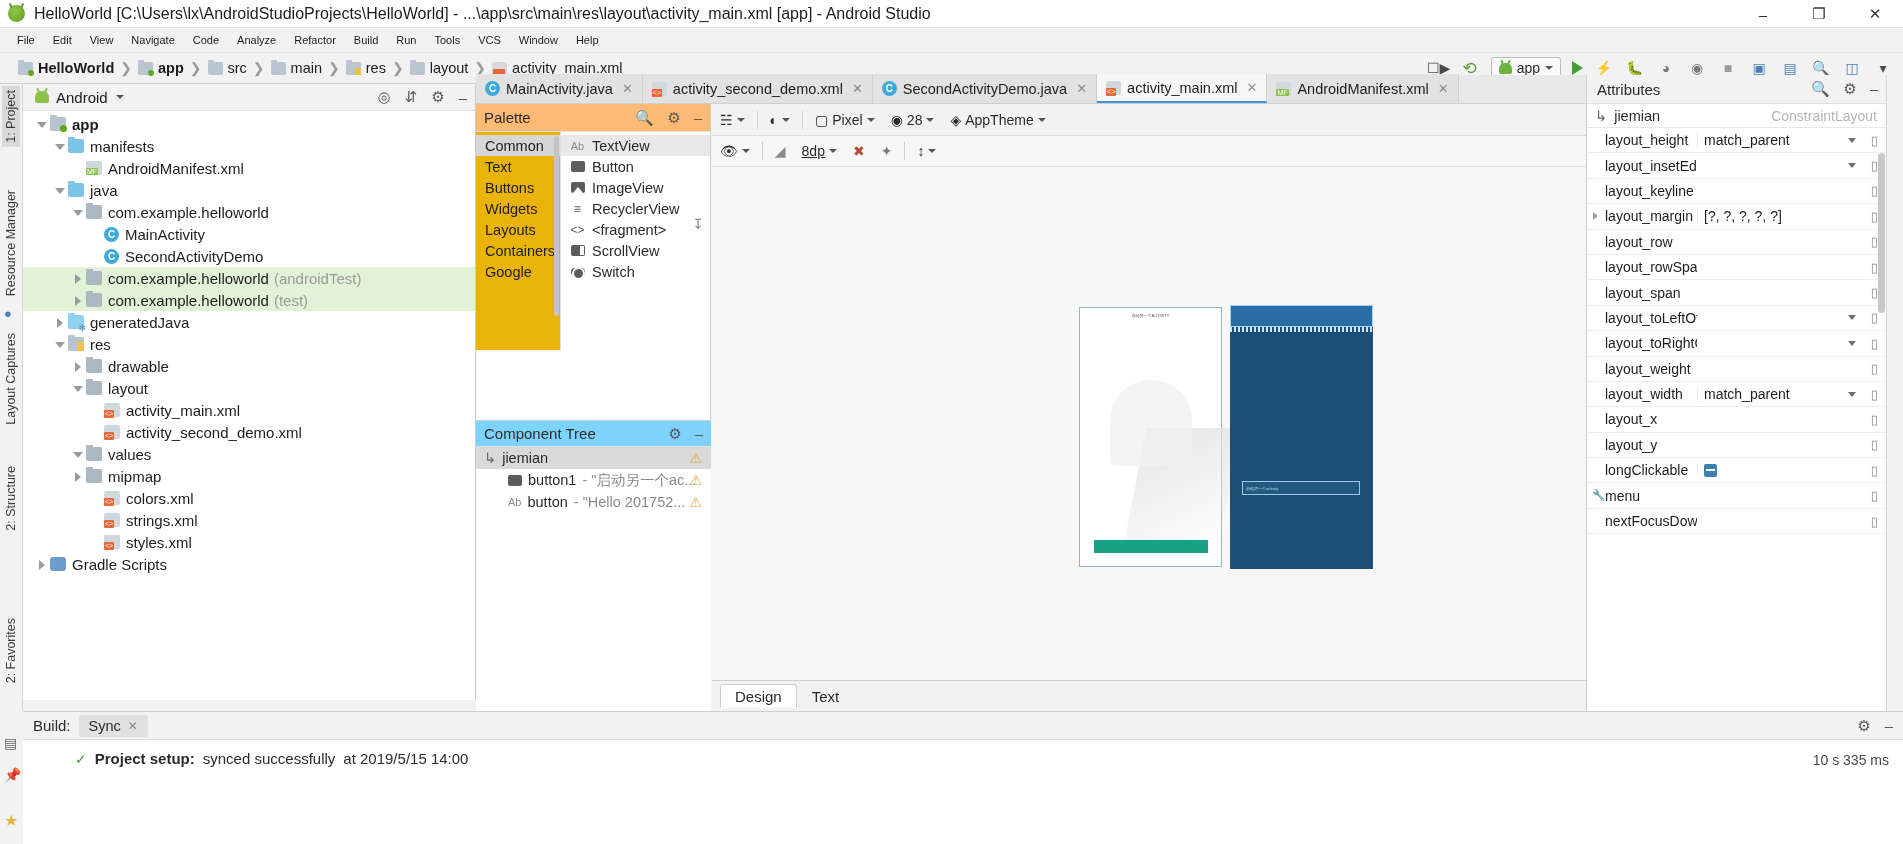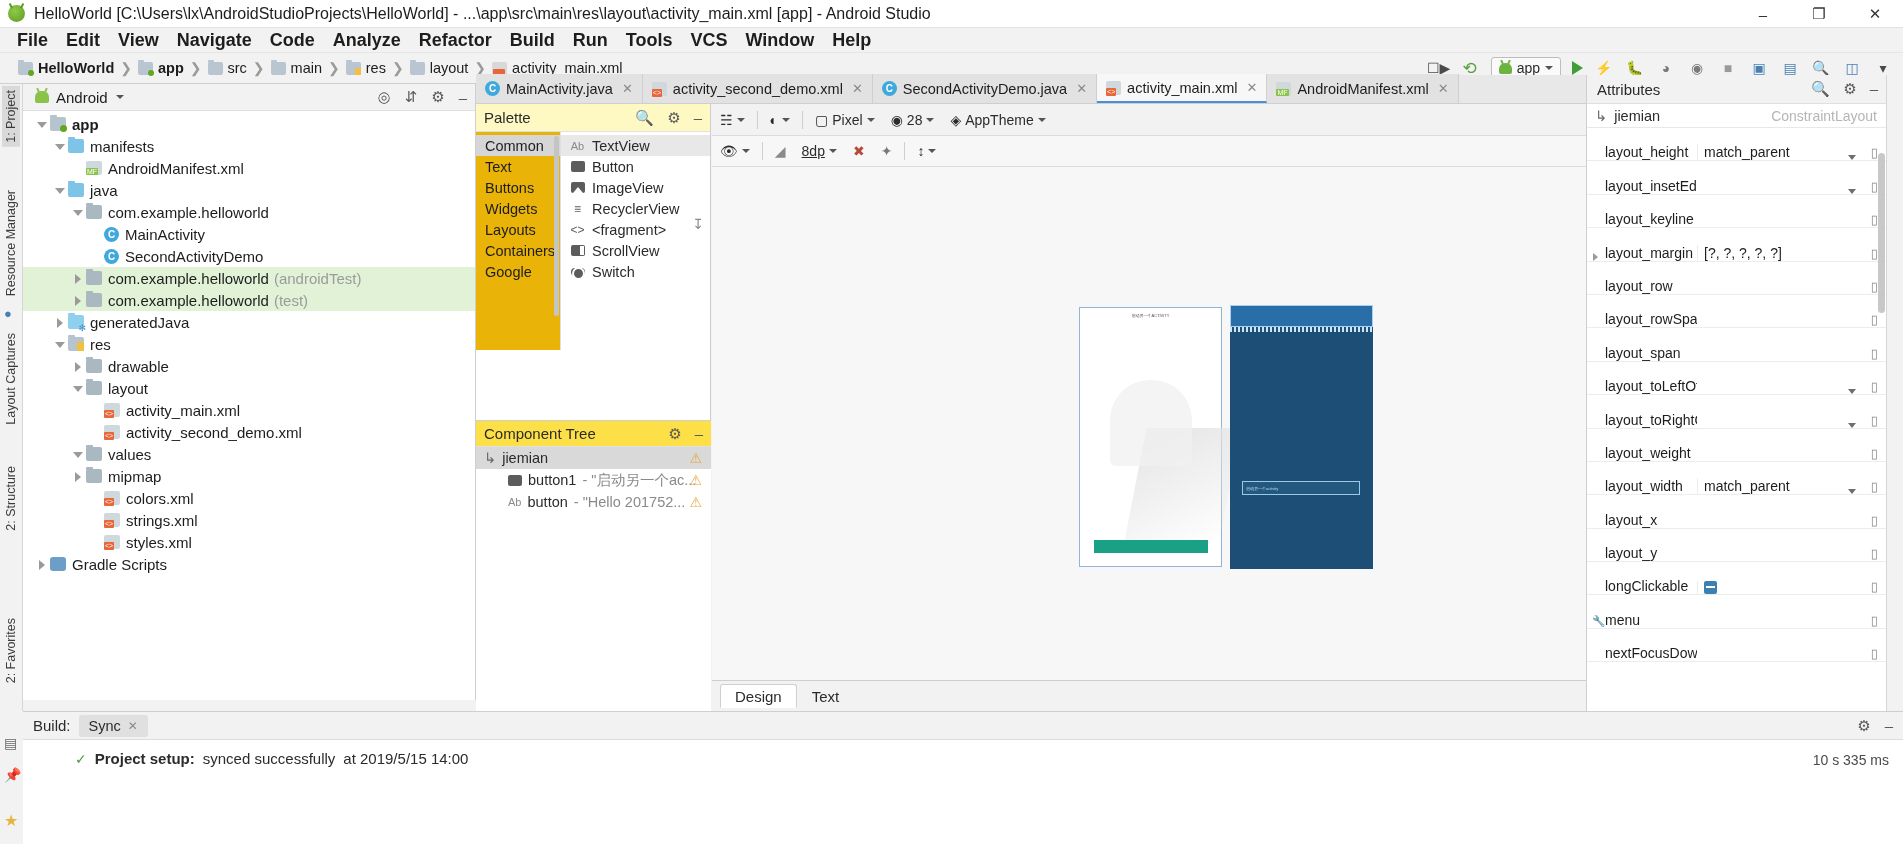--- a/index.html
+++ b/index.html
@@ -36,21 +36,21 @@
   .win-btns { position:absolute; right:0; top:0; height:28px; display:flex; }
   .win-btn { width: 56px; height: 28px; display:flex; align-items:center; justify-content:center;
              font-size: 15px; color:#333; }
 
   
   .menubar {
     height: 25px; display:flex; align-items:center; gap: 0px;
     background: #f2f2f2; padding-left: 8px; position: relative;
     border-bottom: 1px solid #e6e6e6;
   }
-  .menu-item { padding: 0 9px; font-size: 18px; color:#1d1d1d; line-height: 25px; cursor: default; font-weight: bold; }
+  .menu-item { padding: 0 9px; font-size: 11px; color:#1d1d1d; line-height: 25px; cursor: default; }
 
   
   .toolbar {
     height: 31px; display:flex; align-items:center;
     background:#f2f2f2; border-bottom:1px solid #cfcfcf;
     padding-left: 18px; position: relative;
   }
   .crumb { display:flex; align-items:center; font-size: 14.5px; color:#1d1d1d; }
   .crumb .sep { color:#9a9a9a; margin: 0 6px; font-size: 14px; }
   .crumb .ic { width:15px; height:13px; margin-right:5px; border-radius:2px; flex:none; }
@@ -144,21 +144,21 @@
   .tab .ti { width:15px;height:14px;flex:none;position:relative;border-radius:2px; }
 
   
   .dsbar1 { height:32px; display:flex; align-items:center; background:#f2f2f2; border-bottom:1px solid #dcdcdc; position:relative; }
   .dsbar2 { height:31px; display:flex; align-items:center; background:#f7f7f7; border-bottom:1px solid #dcdcdc; }
   .ds-btn { display:flex; align-items:center; gap:4px; padding:0 8px; height:26px; font-size:14px; color:#2b2b2b; cursor:default; }
   .vsep { width:1px; height:18px; background:#d0d0d0; margin:0 4px; }
 
   
   .palette { position:absolute; left:0; top:29px; width:235px; bottom:0; background:#fff; border-right:1px solid #cfcfcf; }
-  .pal-head { height:28px; display:flex; align-items:center; padding-left:8px; background:#fef9c3;
+  .pal-head { height:28px; display:flex; align-items:center; padding-left:8px; background:#fdba74;
               border-bottom:1px solid #e0e0e0; position:relative; font-size:15px; }
   .pal-head .acts { position:absolute; right:8px; display:flex; gap:13px; color:#5a5a5a; }
   .pal-body { display:flex; height:218px; }
   .pal-cats { width:85px; border-right:1px solid #e0e0e0; padding-top:3px; background:#eab308; }
   .pal-cat { height:21px; display:flex; align-items:center; padding-left:9px; font-size:14.5px; color:#1d1d1d; cursor:default; }
   .pal-cat.sel { background:#d6d6d6; }
   .pal-items { flex:1; padding-top:3px; position:relative; background:#fff; }
   .pal-item { height:21px; display:flex; align-items:center; gap:7px; padding-left:9px; font-size:14.5px; cursor:default; }
   .pal-item.sel { background:#e8e8e8; }
   .pi { width:15px; height:13px; flex:none; display:flex; align-items:center; justify-content:center; color:#5c5c5c; font-size:12px; }
@@ -167,21 +167,21 @@
   .pi-img::after{content:"";position:absolute;left:2px;bottom:0;border-left:5px solid transparent;border-right:5px solid transparent;border-bottom:6px solid #fff;}
   .pi-scroll{width:14px;height:11px;background:#5c5c5c;border-radius:2px;position:relative;}
   .pi-scroll::after{content:"";position:absolute;right:1px;top:1px;width:4px;height:9px;background:#fff;}
   .pi-switch{width:14px;height:8px;background:#5c5c5c;border-radius:5px;position:relative;}
   .pi-switch::after{content:"";position:absolute;right:0px;top:-1px;width:9px;height:9px;border-radius:50%;background:#5c5c5c;border:2px solid #fff;}
   .pal-scroll { position:absolute; left:-7px; top:4px; width:5px; height:180px; background:#c4c4c4; border-radius:3px; }
   .pal-dl { position:absolute; right:6px; top:84px; color:#8a8a8a; font-size:14px; }
 
   
   .comptree { position:absolute; left:0; bottom:0; width:235px; top:345px; background:#fff; }
-  .ct-head { height:27px; display:flex; align-items:center; padding-left:8px; background:#fde047;
+  .ct-head { height:27px; display:flex; align-items:center; padding-left:8px; background:#7dd3fc;
              border-top:1px solid #cfcfcf; border-bottom:1px solid #e0e0e0; font-size:15px; position:relative; }
   .ct-head .acts { position:absolute; right:8px; display:flex; gap:13px; color:#5a5a5a; }
   .ct-row { height:22px; display:flex; align-items:center; gap:6px; padding-left:8px; font-size:14.5px; position:relative; }
   .ct-row.sel { background:#d9d9d9; }
   .warn { position:absolute; right:9px; color:#e8a33d; font-size:14px; }
   .ct-ind { width:18px; flex:none; }
   .ct-dim { color:#8a8a8a; }
 
   
   .canvas { position:absolute; left:236px; top:92px; right:0; bottom:31px; background:#f7f7f7; overflow:hidden; }
@@ -215,22 +215,22 @@
 
   
   .attrs { position:absolute; right:17px; top:75px; width:300px; bottom:133px; background:#fff;
            border-left:1px solid #cfcfcf; }
   .at-head { height:29px; display:flex; align-items:center; padding-left:10px; background:#f2f2f2;
              border-bottom:1px solid #e0e0e0; font-size:15px; position:relative; }
   .at-head .acts { position:absolute; right:8px; display:flex; gap:13px; color:#5a5a5a; }
   .at-sub { height:24px; display:flex; align-items:center; gap:7px; padding-left:8px;
             border-bottom:1px solid #e8e8e8; font-size:14.5px; position:relative; }
   .at-sub .dim { position:absolute; right:9px; color:#b5b5b5; font-size:14px; }
-  .at-row { height:25.4px; display:flex; align-items:flex-end; border-bottom:1px solid #ededed;
-            font-size:14px; position:relative;margin-top:8px; }
+  .at-row { height:25.4px; display:flex; align-items:center; border-bottom:1px solid #ededed;
+            font-size:14px; position:relative; }
   .at-name { width:110px; padding-left:18px; color:#1d1d1d; white-space:nowrap; overflow:hidden; }
   .at-val { flex:1; border-left:1px solid #ededed; padding-left:6px; color:#1d1d1d;
             display:flex; align-items:center; white-space:nowrap; overflow:hidden; }
   .at-dd { position:absolute; right:30px; width:0;height:0;
            border-top:5px solid #6e6e6e;border-left:4px solid transparent;border-right:4px solid transparent; }
   .at-end { position:absolute; right:8px; color:#8a8a8a; font-size:13px; }
   .at-arrow { position:absolute; left:6px; width:0;height:0;
               border-top:4px solid transparent;border-bottom:4px solid transparent;border-left:5px solid #9a9a9a; }
   .at-check { width:13px;height:13px;background:#3c7fb1;border-radius:2px;position:relative; }
   .at-check::after{content:"";position:absolute;left:2px;top:5px;width:9px;height:2px;background:#fff;}

